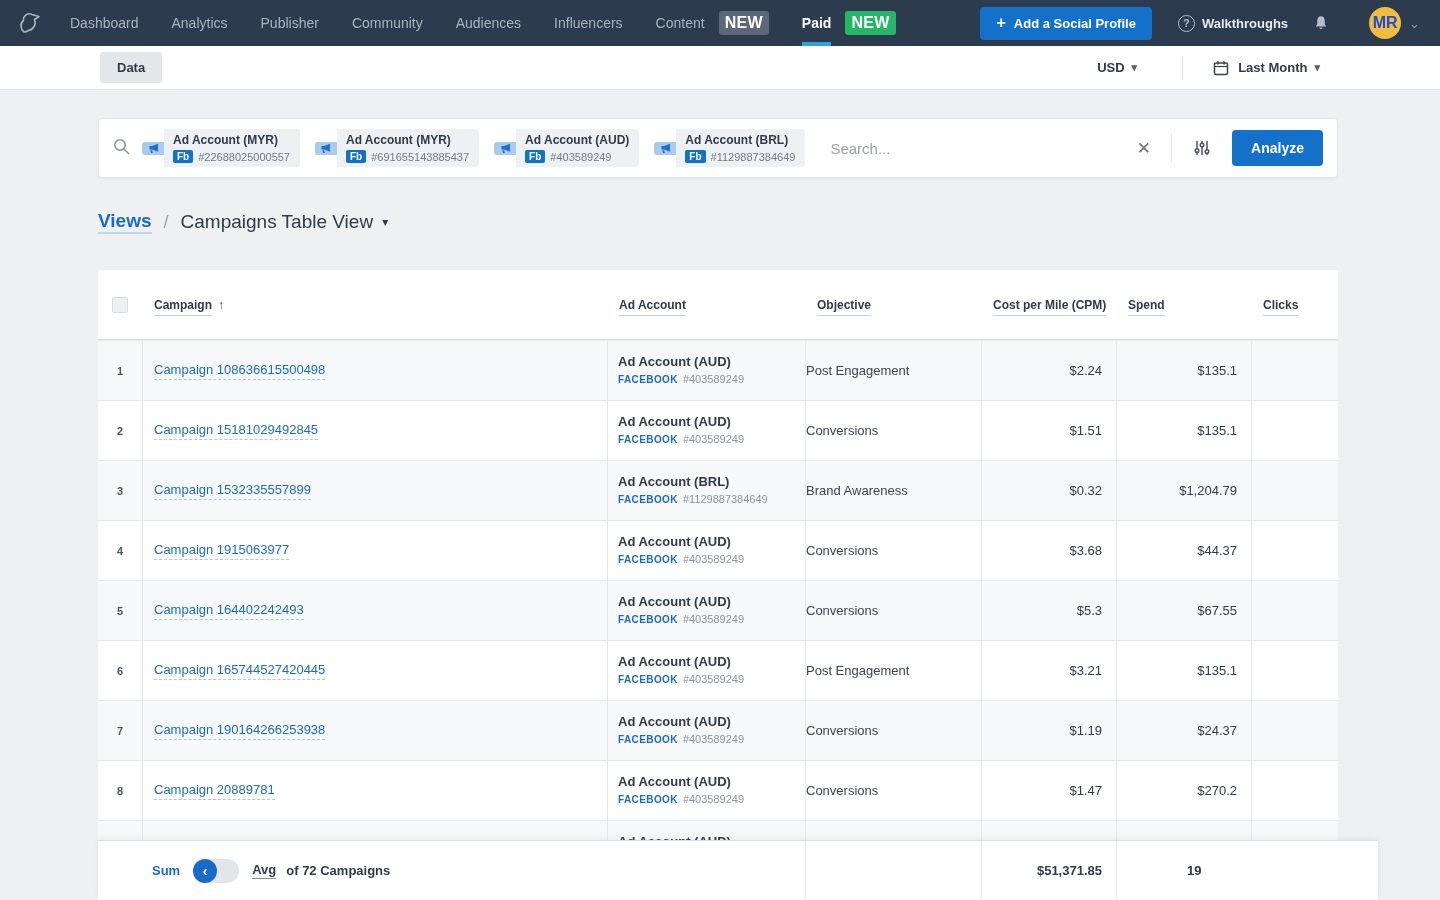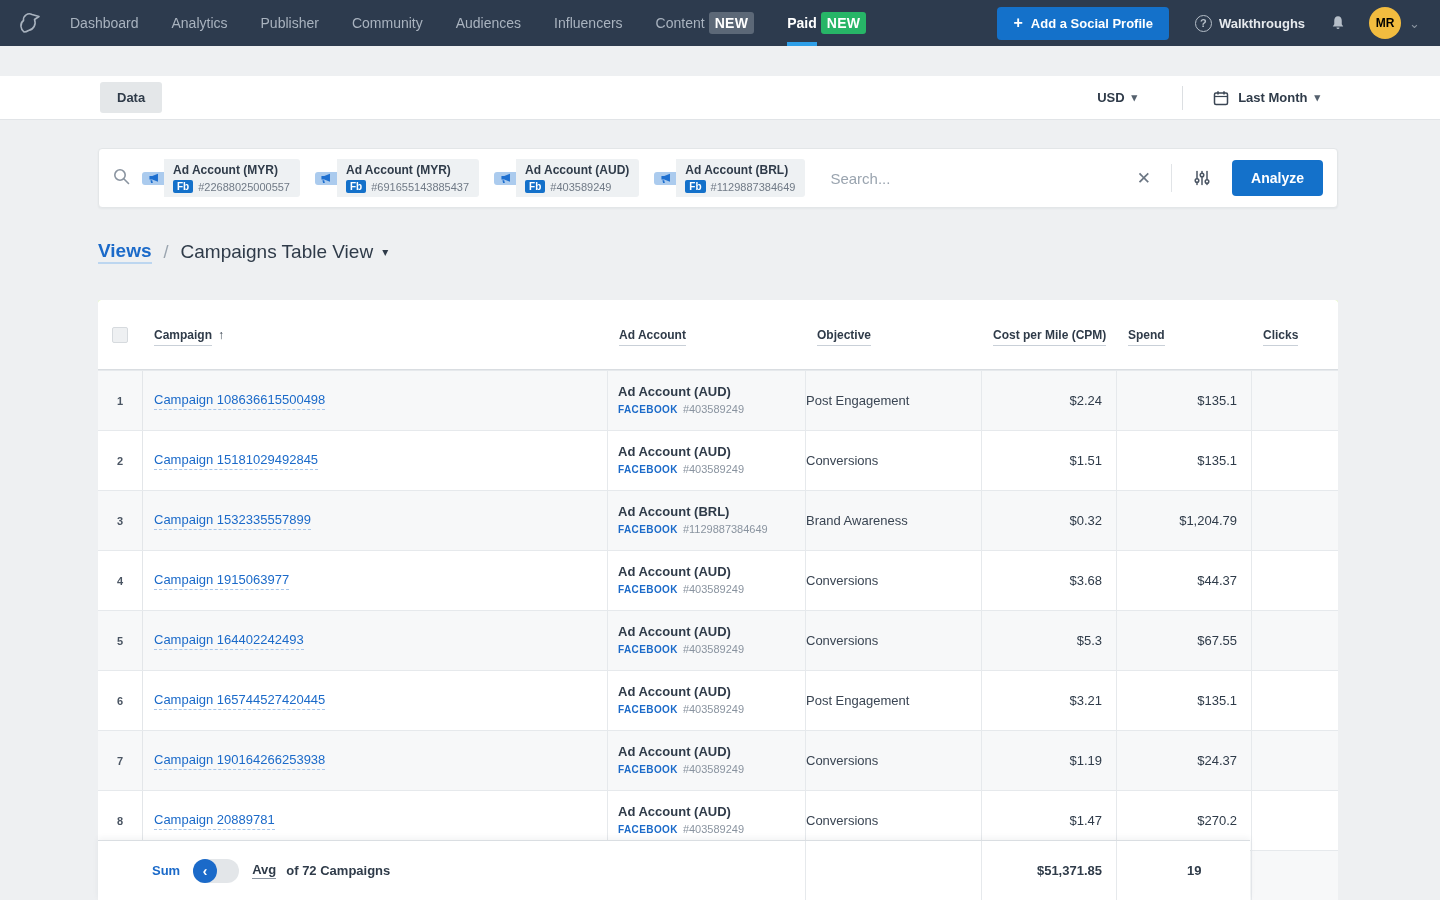--- a/index.html
+++ b/index.html
@@ -7,34 +7,34 @@
   body { font-family: "Liberation Sans", sans-serif; background: #eef0f2; }
 
   
   .topnav { height: 46px; background: #2d3b4e; display: flex; align-items: center; padding: 0 20px 0 16px; }
   .logo { width: 44px; display: flex; align-items: center; cursor: pointer; }
   .nav-items { display: flex; align-items: center; height: 100%; margin-left: 10px; }
   .nav-item { height: 100%; display: flex; align-items: center; margin-right: 33px; cursor: pointer; color: #a9b3bf; font-size: 14px; }
   .nav-label { position: relative; height: 100%; display: inline-flex; align-items: center; }
   .nav-item.active { color: #ffffff; font-weight: bold; }
   .nav-item.active .nav-label::after { content: ""; position: absolute; left: 0; right: 0; bottom: 0; height: 4px; background: #2e9fe8; }
-  .badge { font-size: 14px; font-weight: bold; color: #fff; border-radius: 3px; padding: 3px 6px; margin-left: 4px; letter-spacing: .3px; }
+  .badge { font-size: 16px; font-weight: bold; color: #fff; border-radius: 3px; padding: 3px 6px; margin-left: 14px; letter-spacing: .3px; }
   .badge-gray { background: #5c6877; }
   .badge-green { background: #27b567; }
   .nav-right { margin-left: auto; display: flex; align-items: center; }
   .btn-primary { background: #1471ca; color: #fff; font-weight: bold; font-size: 13px; border: none; border-radius: 4px; padding: 9px 16px; display: flex; align-items: center; cursor: pointer; font-family: inherit; }
   .btn-primary .plus { font-size: 16px; font-weight: bold; margin-right: 8px; line-height: 12px; }
   .walkthroughs { display: flex; align-items: center; color: #e6eaee; font-size: 13px; font-weight: bold; margin-left: 26px; cursor: pointer; }
   .q-circle { width: 17px; height: 17px; border: 1.5px solid #b6bfc9; border-radius: 50%; color: #b6bfc9; font-size: 11px; font-weight: bold; display: flex; align-items: center; justify-content: center; margin-right: 7px; }
   .bell { margin-left: 24px; cursor: pointer; display: flex; }
-  .avatar { width: 32px; height: 32px; border-radius: 50%; background: #f2bc3f; color: #000000; font-size: 12px; font-weight: bold; display: flex; align-items: center; justify-content: center; margin-left: 22px; cursor: pointer; }
+  .avatar { width: 32px; height: 32px; border-radius: 50%; background: #f2bc3f; color: #1d4ed8; font-size: 16px; font-weight: bold; display: flex; align-items: center; justify-content: center; margin-left: 39px; cursor: pointer; }
   .avatar-caret { color: #8a94a0; font-size: 13px; margin-left: 8px; cursor: pointer; }
 
   
-  .subnav { height: 44px; background: #fff; border-bottom: 1px solid #e1e4e7; display: flex; align-items: center; padding: 0 120px 0 100px; margin-top: 30px; }
+  .subnav { height: 44px; background: #fff; border-bottom: 1px solid #e1e4e7; display: flex; align-items: center; padding: 0 120px 0 100px; }
   .data-tab { background: #e4e7e9; border-radius: 3px; padding: 8px 17px; font-size: 13px; font-weight: bold; color: #2f3b49; cursor: pointer; }
   .subnav-right { margin-left: auto; display: flex; align-items: center; }
   .selector { display: flex; align-items: center; font-size: 13px; font-weight: bold; color: #2f3b49; cursor: pointer; }
   .caret { font-size: 11px; color: #55616e; margin-left: 7px; }
   .v-divider { width: 1px; height: 24px; background: #dcdfe2; margin: 0 30px 0 45px; }
   .cal-icon { margin-right: 9px; display: flex; }
 
   
   .search-card { width: 1240px; margin: 28px 0 0 98px; height: 60px; background: #fff; border: 1px solid #e3e6e8; border-radius: 4px; box-shadow: 0 1px 2px rgba(40,50,60,.05); display: flex; align-items: center; padding: 0 14px 0 14px; }
   .chips { display: flex; align-items: center; margin-left: 12px; }
@@ -85,21 +85,21 @@
   .c-account { width: 198px; flex: none; height: 100%; border-left: 1px solid #e6e9ec; padding: 12px 0 0 10px; }
   .acc-name { font-size: 13px; font-weight: bold; color: #2f3b49; line-height: 17px; }
   .acc-sub { margin-top: 3px; display: flex; align-items: center; }
   .fb-label { color: #1b6ac9; font-size: 10px; font-weight: bold; letter-spacing: .4px; margin-right: 5px; }
   .acc-id { color: #8a94a0; font-size: 11px; }
   .c-objective { width: 176px; flex: none; height: 100%; display: flex; align-items: center; border-left: 1px solid #e6e9ec; font-size: 13px; color: #3a4553; }
   .c-cpm, .c-spend { width: 135px; flex: none; height: 100%; display: flex; align-items: center; justify-content: flex-end; border-left: 1px solid #e6e9ec; padding-right: 14px; font-size: 13px; color: #2f3b49; }
   .c-clicks { width: 143px; flex: none; height: 100%; border-left: 1px solid #e6e9ec; }
 
   
-  .sum-footer { position: fixed; left: 98px; bottom: 0; width: 1152px; height: 60px; background: #fff; border-top: 1px solid #dadee2; box-shadow: 0 -2px 6px rgba(40,50,60,.06); display: flex; overflow: hidden; z-index: 5; }
+  .sum-footer { position: fixed; left: 98px; bottom: 0; width: 1280px; height: 60px; background: #fff; border-top: 1px solid #dadee2; box-shadow: 0 -2px 6px rgba(40,50,60,.06); display: flex; overflow: hidden; z-index: 5; }
   .f-left { width: 707px; flex: none; display: flex; align-items: center; padding-left: 54px; }
   .sum-label { color: #1b6ac9; font-size: 13px; font-weight: bold; cursor: pointer; }
   .toggle { width: 46px; height: 24px; background: #e3e6e9; border-radius: 12px; margin: 0 13px; position: relative; cursor: pointer; flex: none; }
   .toggle-knob { width: 24px; height: 24px; border-radius: 50%; background: #1b6ac9; position: absolute; left: 0; top: 0; display: flex; align-items: center; justify-content: center; color: #fff; font-size: 14px; font-weight: bold; }
   .avg-label { color: #2f3b49; font-size: 13px; font-weight: bold; border-bottom: 1px solid #8a94a0; padding-bottom: 1px; cursor: pointer; }
   .count-label { color: #2f3b49; font-size: 13px; font-weight: bold; margin-left: 10px; }
   .f-obj { width: 176px; flex: none; border-left: 1px solid #e6e9ec; }
   .f-cpm, .f-spend { width: 135px; flex: none; border-left: 1px solid #e6e9ec; display: flex; align-items: center; justify-content: flex-end; padding-right: 14px; font-size: 13px; font-weight: bold; color: #2f3b49; }
   .f-cpm span { border-bottom: 1px dashed #8a94a0; padding-bottom: 2px; cursor: pointer; }
   .f-clicks { width: 143px; flex: none; border-left: 1px solid #e6e9ec; display: flex; align-items: center; padding-left: 70px; font-size: 13px; font-weight: bold; color: #2f3b49; }

